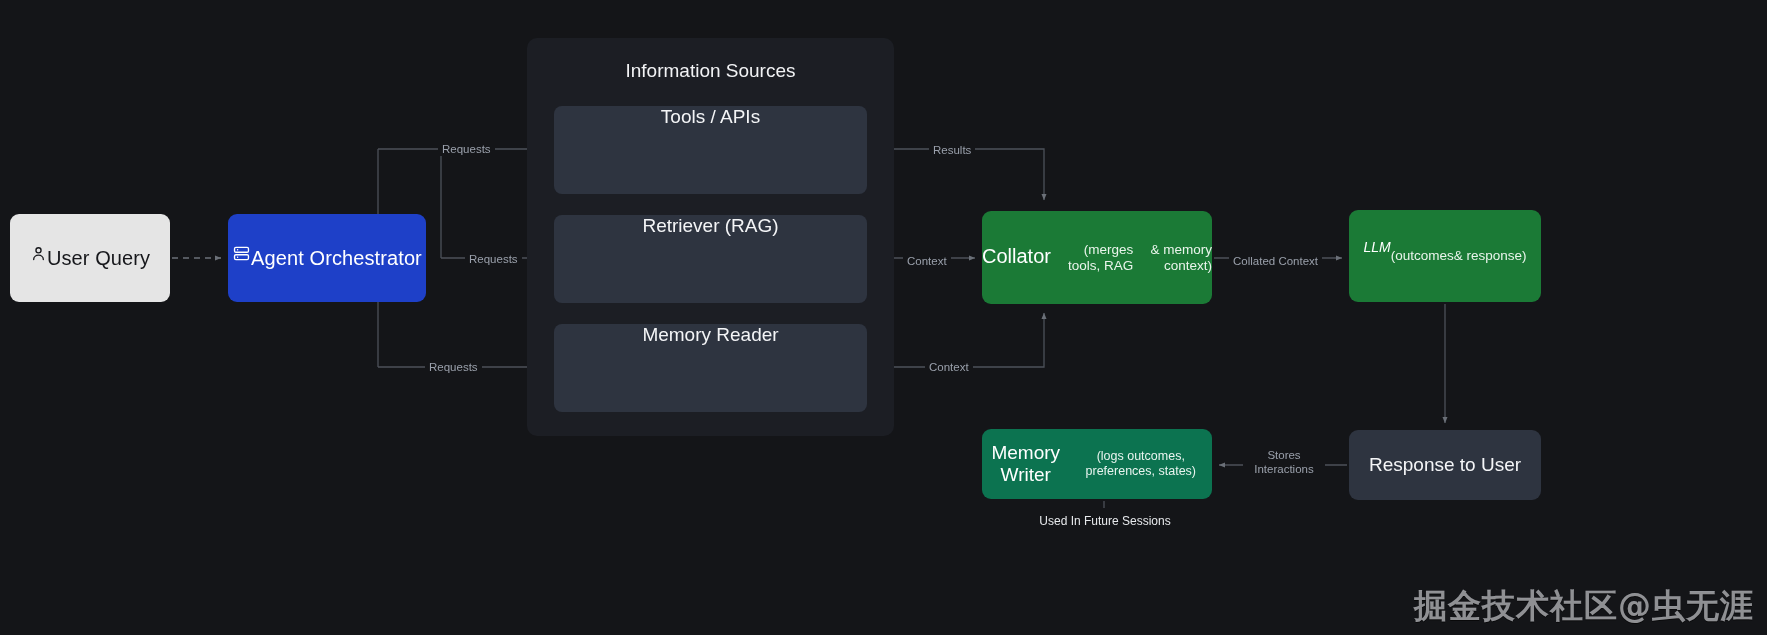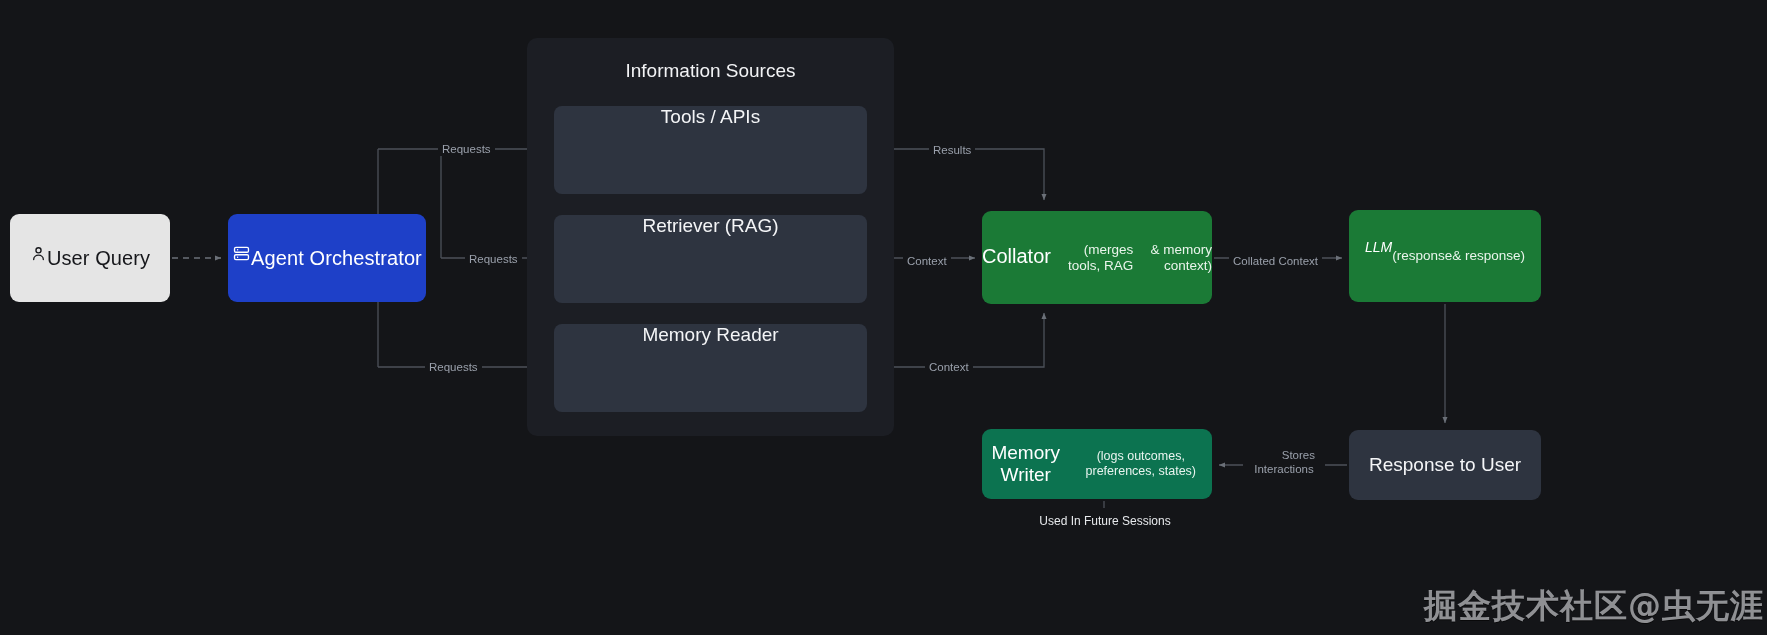--- a/index.html
+++ b/index.html
@@ -172,21 +172,21 @@
     top: 514px;
     width: 190px;
     text-align: center;
     color: #e7e9ec;
     font-size: 12px;
   }
 
   
   #watermark {
     position: absolute;
-    right: 3px;
+    right: 13px;
     bottom: 6px;
     font-size: 33px;
     font-weight: 700;
     color: rgba(226,228,232,0.62);
     letter-spacing: 1px;
     text-shadow: 0 1px 0 rgba(0,0,0,0.55);
     white-space: nowrap;
     font-family: "DejaVu Sans", sans-serif;
   }
 </style>
@@ -271,21 +271,21 @@
   </div>
 
   <div class="node" id="node-collator">
     <span class="title">Collator</span>
     <span class="sub">(merges tools, RAG</span>
     <span class="sub">&amp; memory context)</span>
   </div>
 
   <div class="node" id="node-llm">
     <span class="title">LLM</span>
-    <span class="sub">(response</span>
+    <span class="sub">(outcomes</span>
     <span class="sub">&amp; response)</span>
   </div>
 
   <div class="node" id="node-response-to-user">
     <span class="title">Response to User</span>
   </div>
 
   <div class="node" id="node-memory-writer">
     <span class="title">Memory Writer</span>
     <span class="sub">(logs outcomes, preferences, states)</span>
@@ -298,21 +298,21 @@
   <div class="edge-label" style="left:425px; top:360px;">Requests</div>
 
   <div class="edge-label" style="left:929px; top:143px;">Results</div>
 
   <div class="edge-label" style="left:903px; top:254px;">Context</div>
 
   <div class="edge-label" style="left:925px; top:360px;">Context</div>
 
   <div class="edge-label" style="left:1229px; top:254px;">Collated Context</div>
 
-  <div class="edge-label" style="left:1249px; top:448px; width:62px;text-align:right;">Stores</div>
+  <div class="edge-label" style="left:1249px; top:448px; width:62px;">Stores</div>
 
   <div class="edge-label" style="left:1243px; top:462px; width:74px;">Interactions</div>
 
   <div id="caption-used-in-future-sessions">Used In Future Sessions</div>
 
   <div id="watermark">掘金技术社区@虫无涯</div>
 
 </div>
 
 </body></html>

